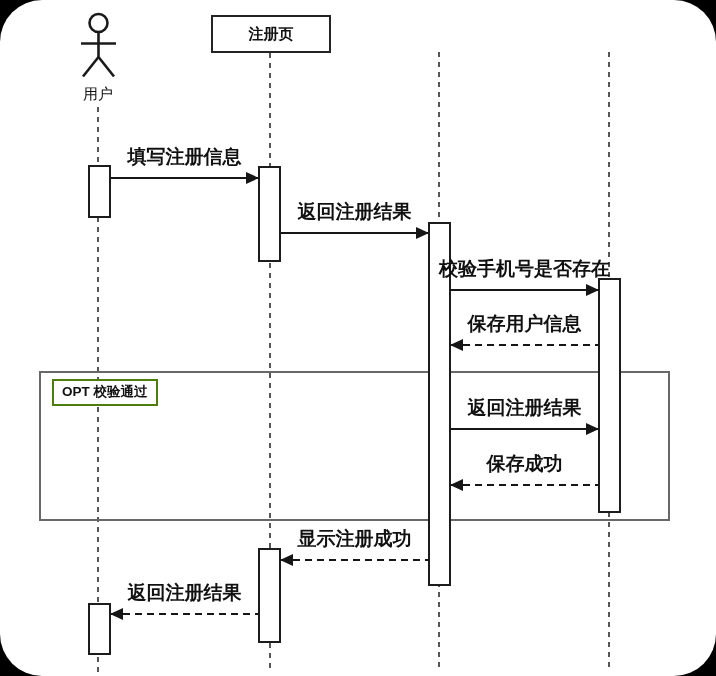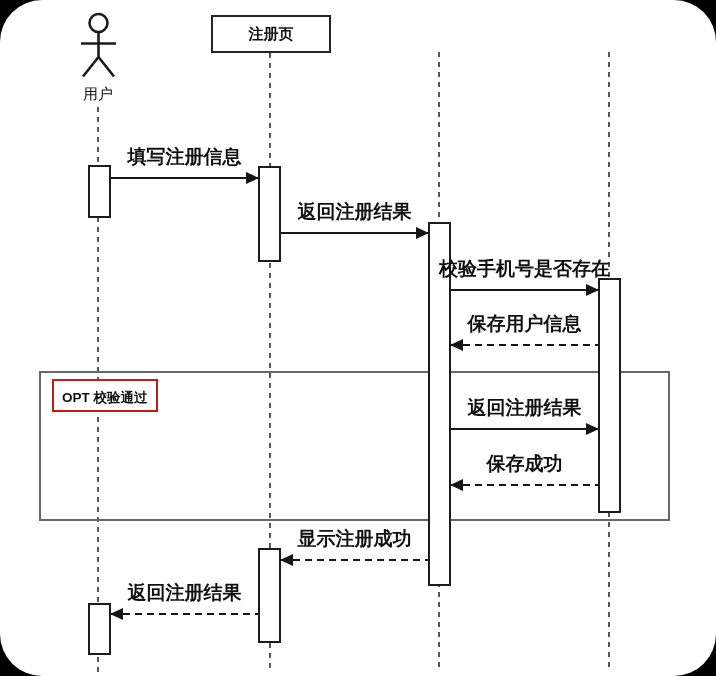--- a/index.html
+++ b/index.html
@@ -45,22 +45,22 @@
   #participant-server   { left: 380px; }
   #participant-database { left: 550px; }
 
   
   .fragment {
     position: absolute; left: 39px; top: 371px; width: 631px; height: 150px;
     border: 2px solid #686868; z-index: 2; background: transparent;
   }
   .fragment-label {
     position: absolute; left: 11px; top: 6px;
-    border: 2px solid #b91c1c; background: #fff;
-    padding: 8px 8px 3px 8px;
+    border: 2px solid #4d7c0f; background: #fff;
+    padding: 2px 8px 3px 8px;
     font-size: 13.5px; font-weight: bold; color: #111; white-space: nowrap;
   }
 
   
   .activation {
     position: absolute; width: 23px;
     background: #fff; border: 2px solid #1c1c1c; z-index: 3;
   }
   #act-user-1     { left: 88px;  top: 165px; height: 53px; }
   #act-register-1 { left: 258px; top: 166px; height: 96px; }

